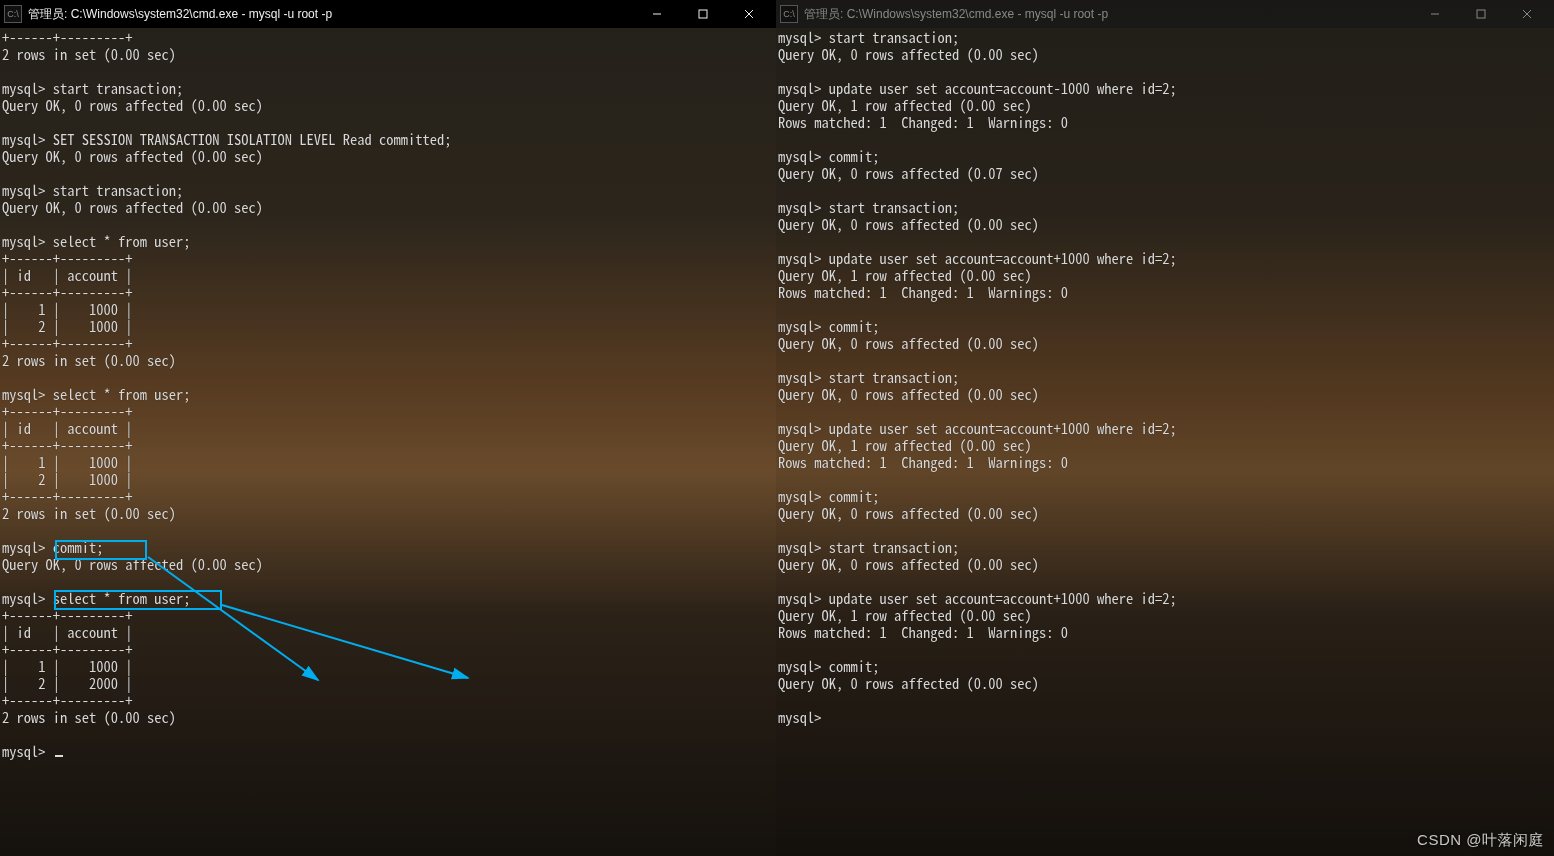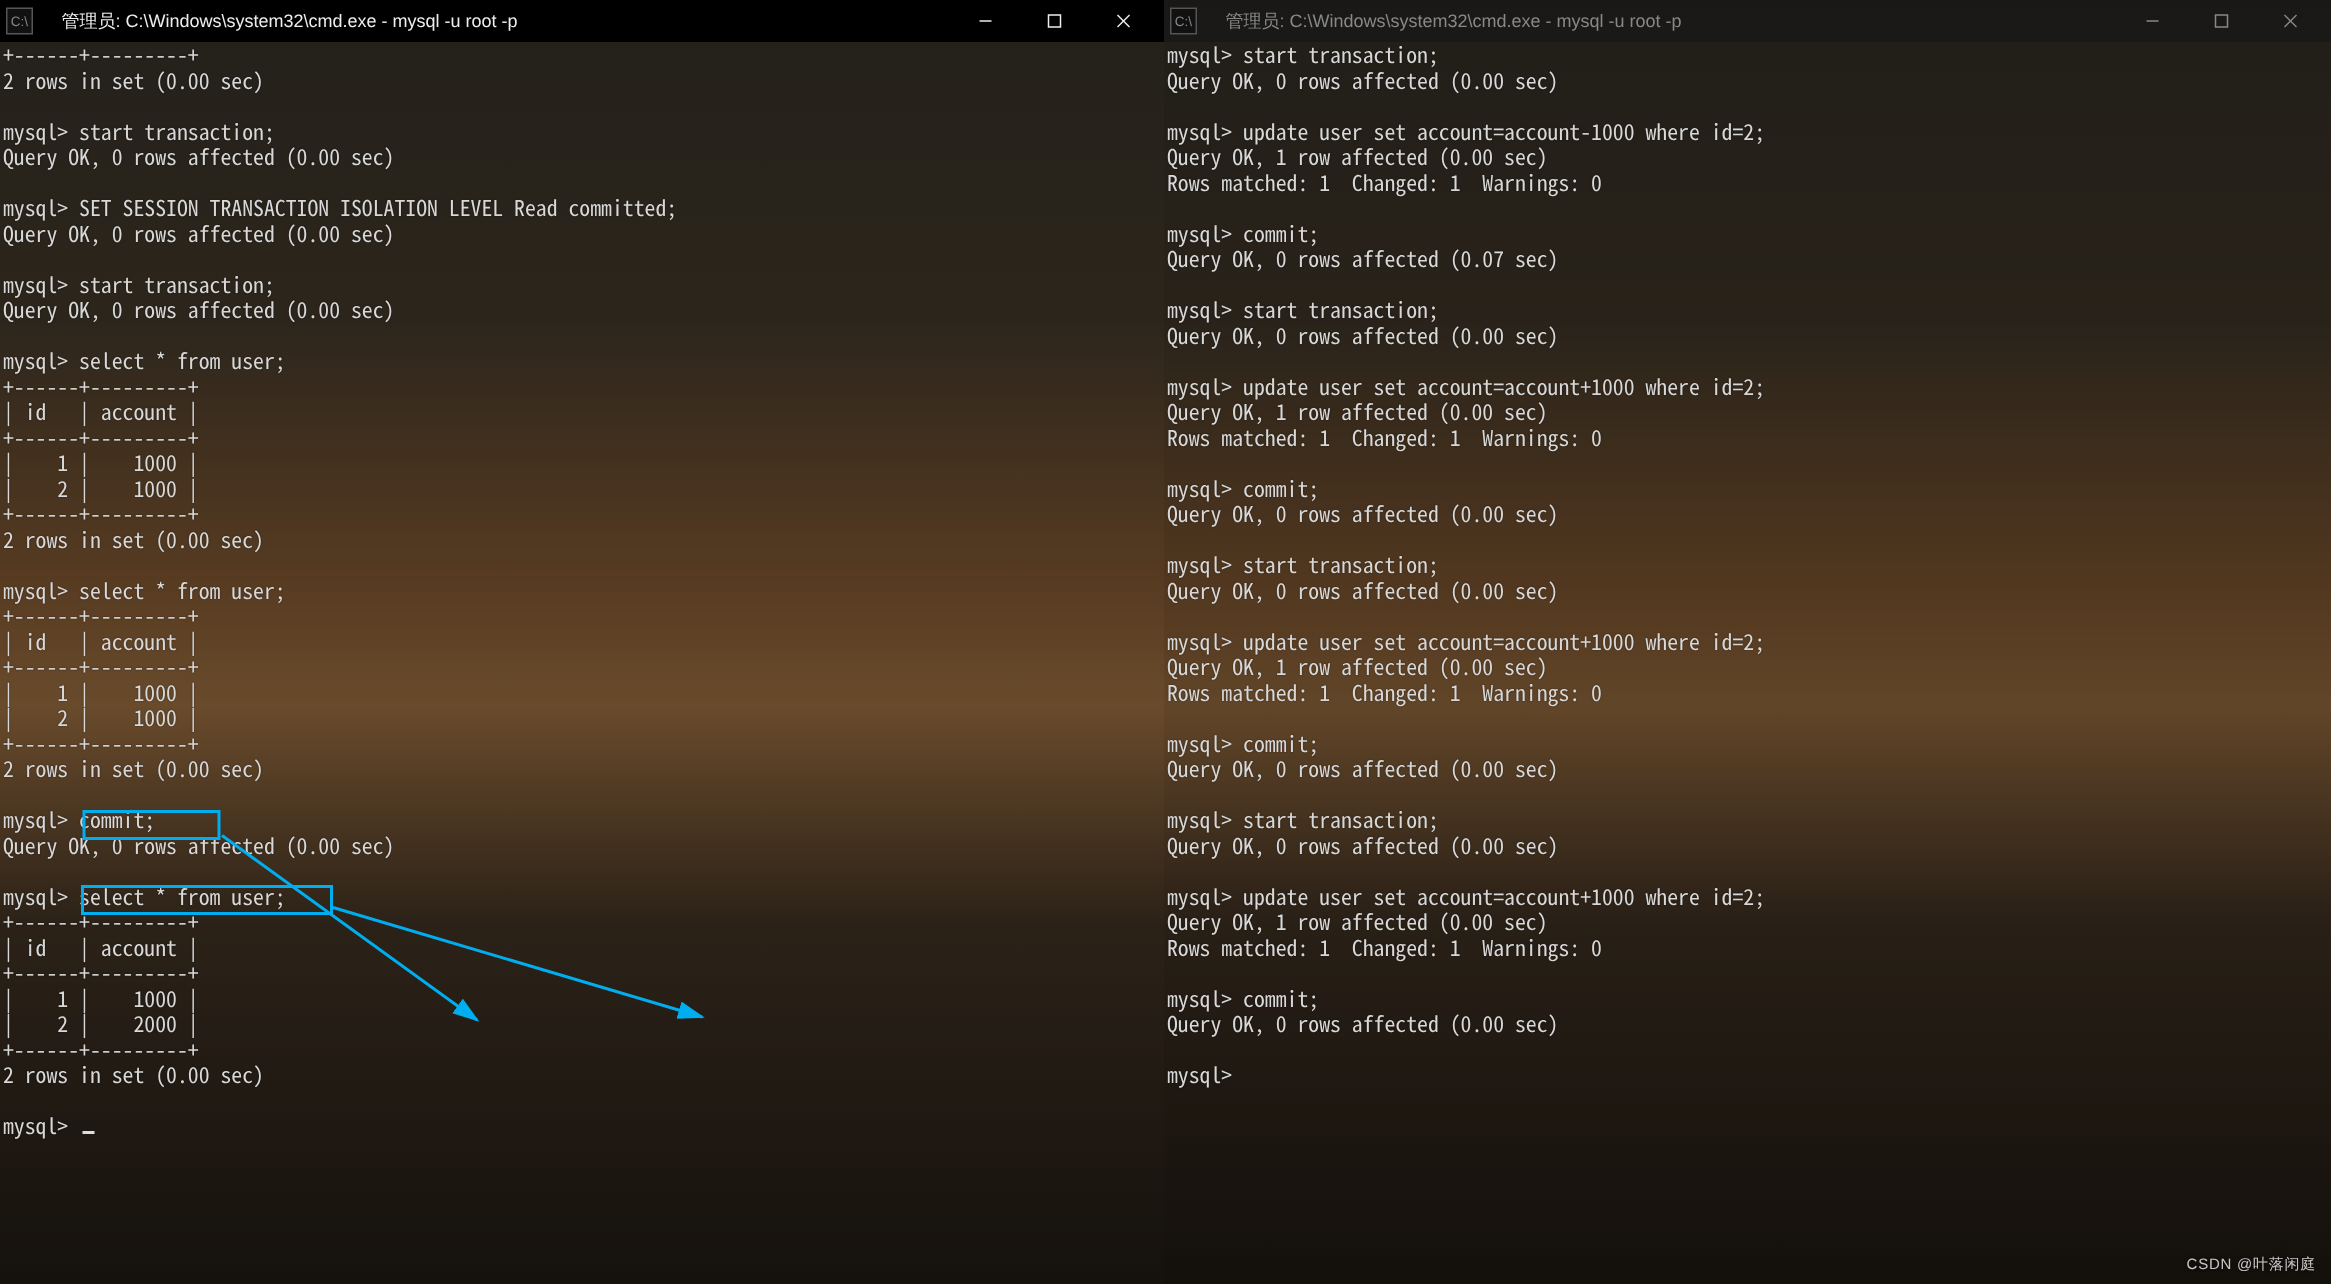--- a/index.html
+++ b/index.html
@@ -52,21 +52,21 @@
 
   .titlebar .icon {
     width: 16px; height: 16px;
     background: #111;
     border: 1px solid #555;
     margin-right: 6px;
     display:flex;align-items:center;justify-content:center;
     font-size:9px;color:#888;
   }
 
-  .titlebar .title { flex: 1; white-space: nowrap; overflow: hidden; margin-left: 13px; }
+  .titlebar .title { flex: 1; white-space: nowrap; overflow: hidden; }
 
   .titlebar .btns { display:flex; }
   .titlebar .btn {
     width: 46px; height: 28px;
     display:flex; align-items:center; justify-content:center;
     font-size: 12px;
   }
   .titlebar .btn svg { width:10px; height:10px; }
   .titlebar.inactive .btn svg { stroke:#888; }
   .titlebar.active   .btn svg { stroke:#eee; }
@@ -115,21 +115,21 @@
     left:0; top:0;
     pointer-events:none;
   }
 
   .watermark {
     position: absolute;
     right: 10px;
     bottom: 6px;
     color: rgba(230,230,230,0.85);
     font-family: "Microsoft YaHei", sans-serif;
-    font-size: 10px;
+    font-size: 15px;
     letter-spacing: 0.5px;
     text-shadow: 0 0 3px rgba(0,0,0,0.8);
     margin-left: 48px;
   }
 
   .cursor { display:inline-block; width:8px; border-bottom:2px solid #ddd; margin-left:2px;}
 </style>
 </head>
 <body>
 

